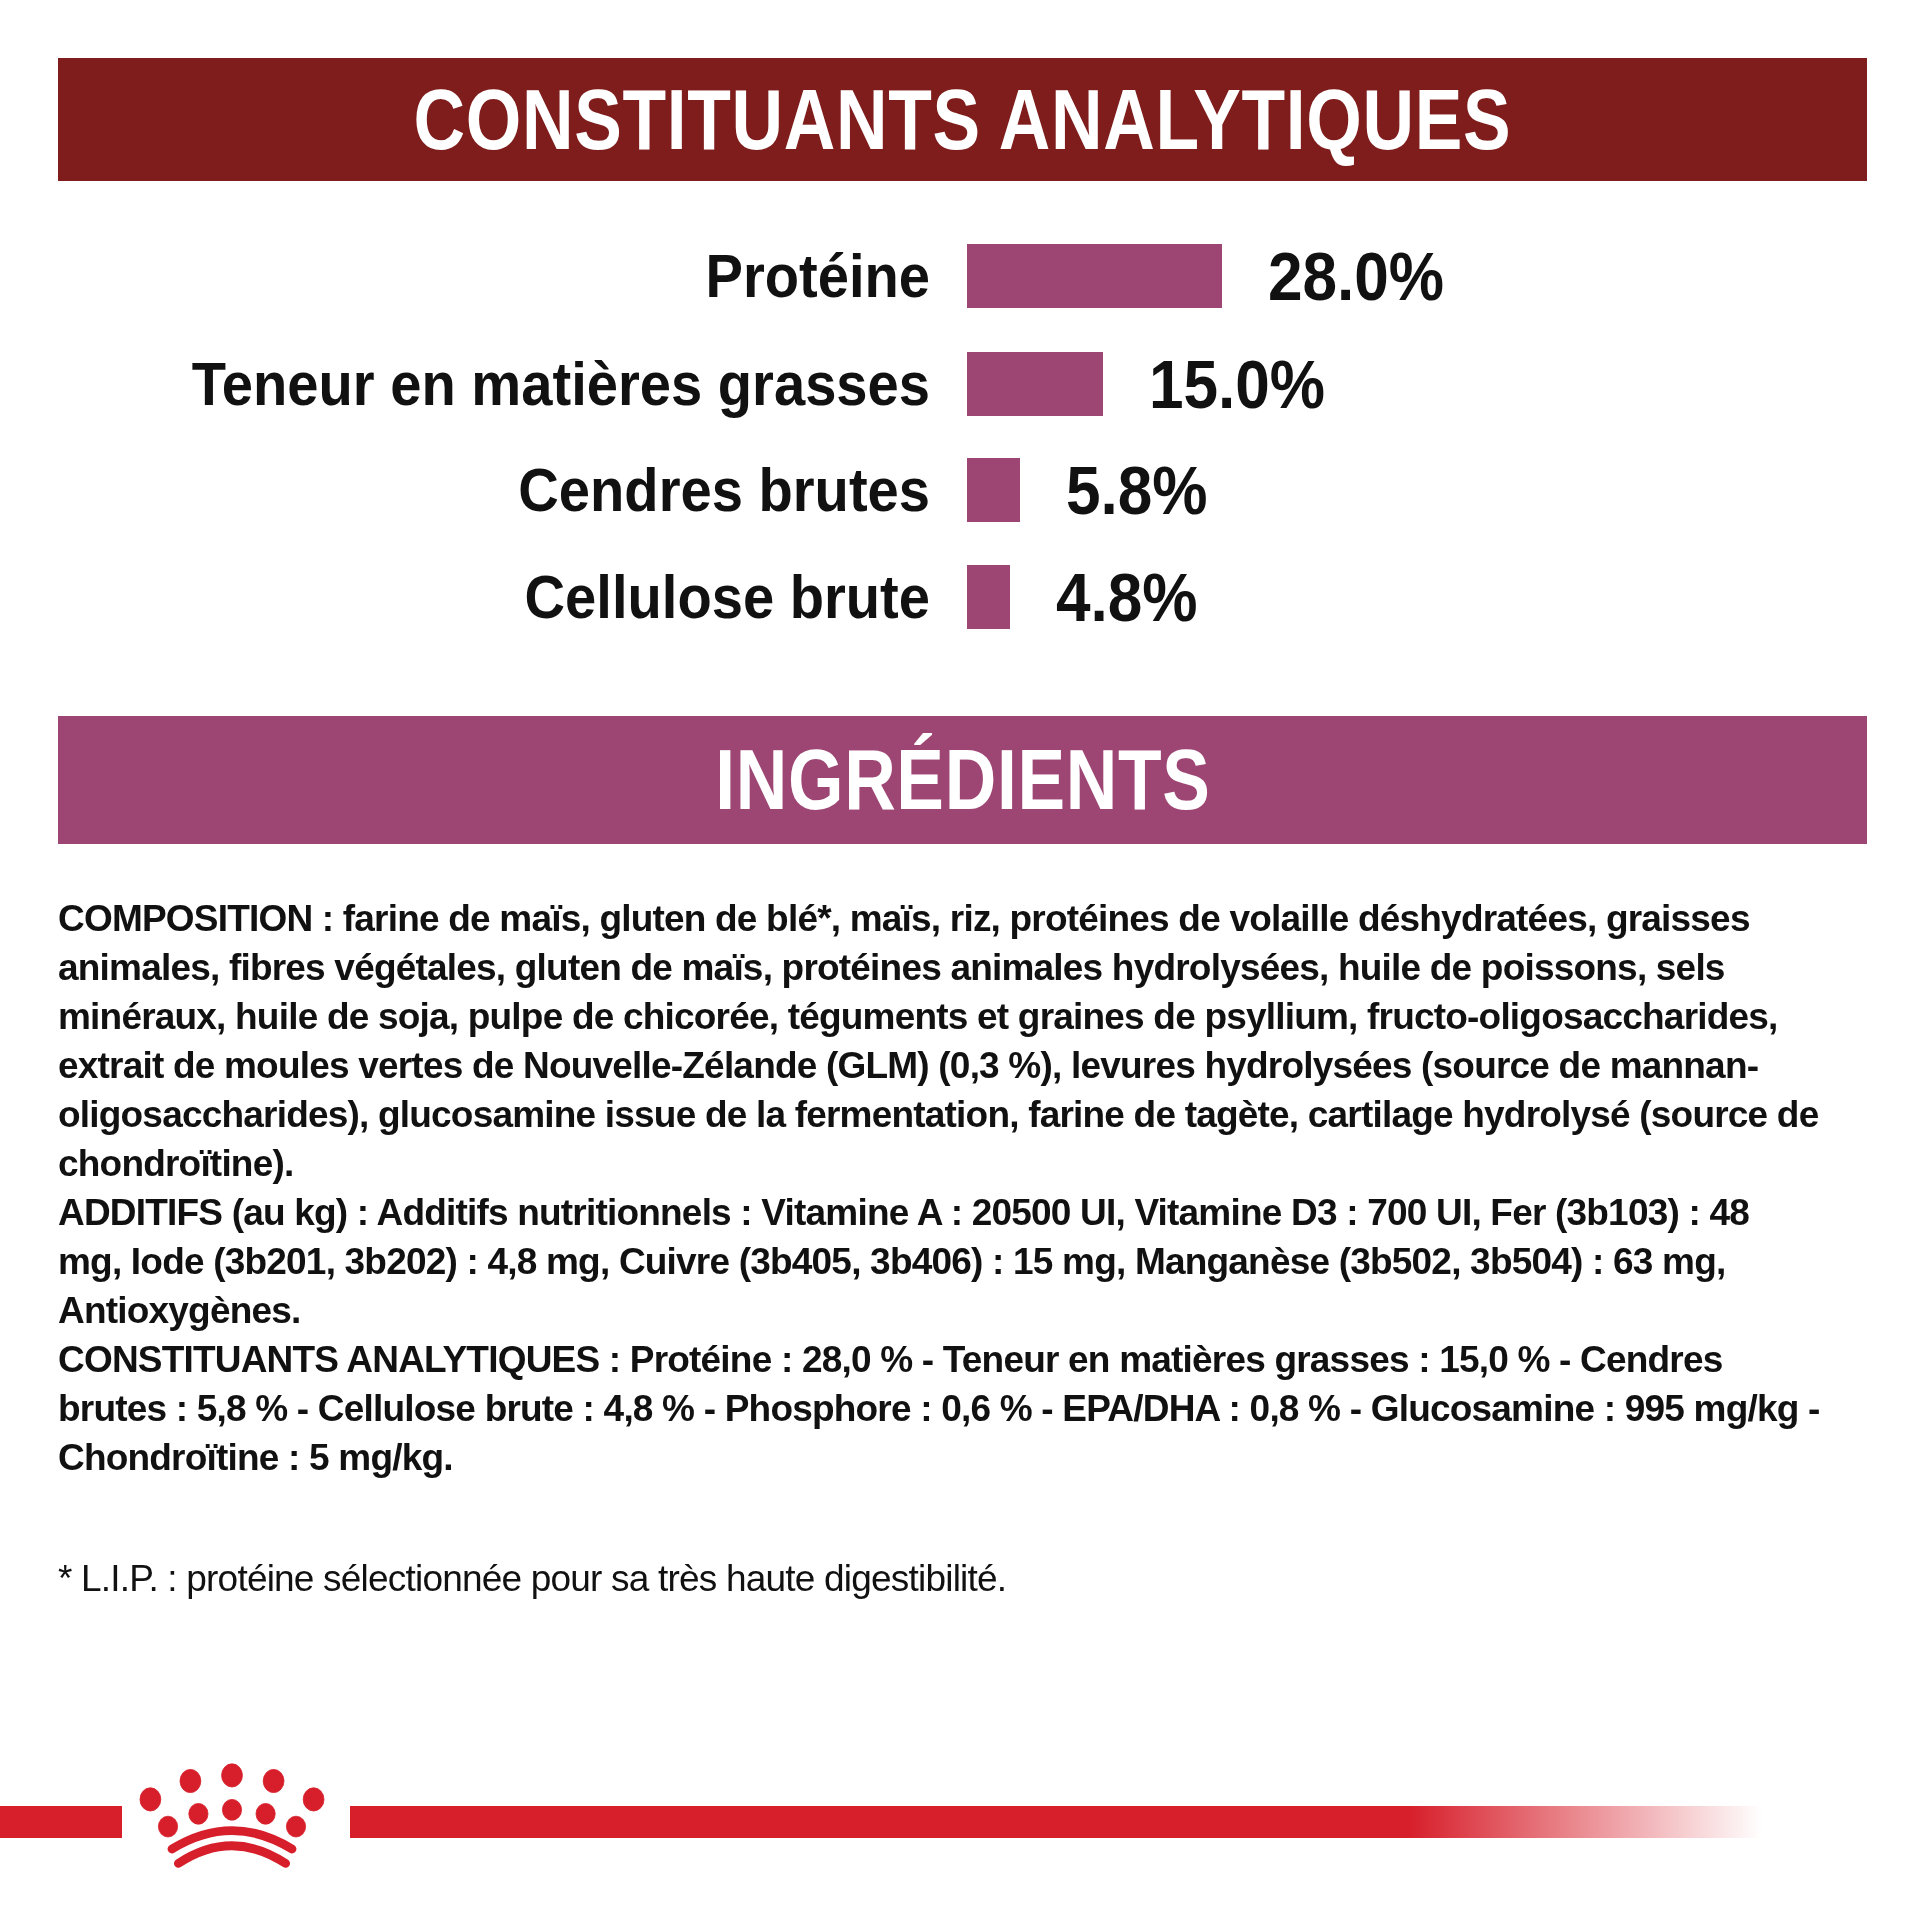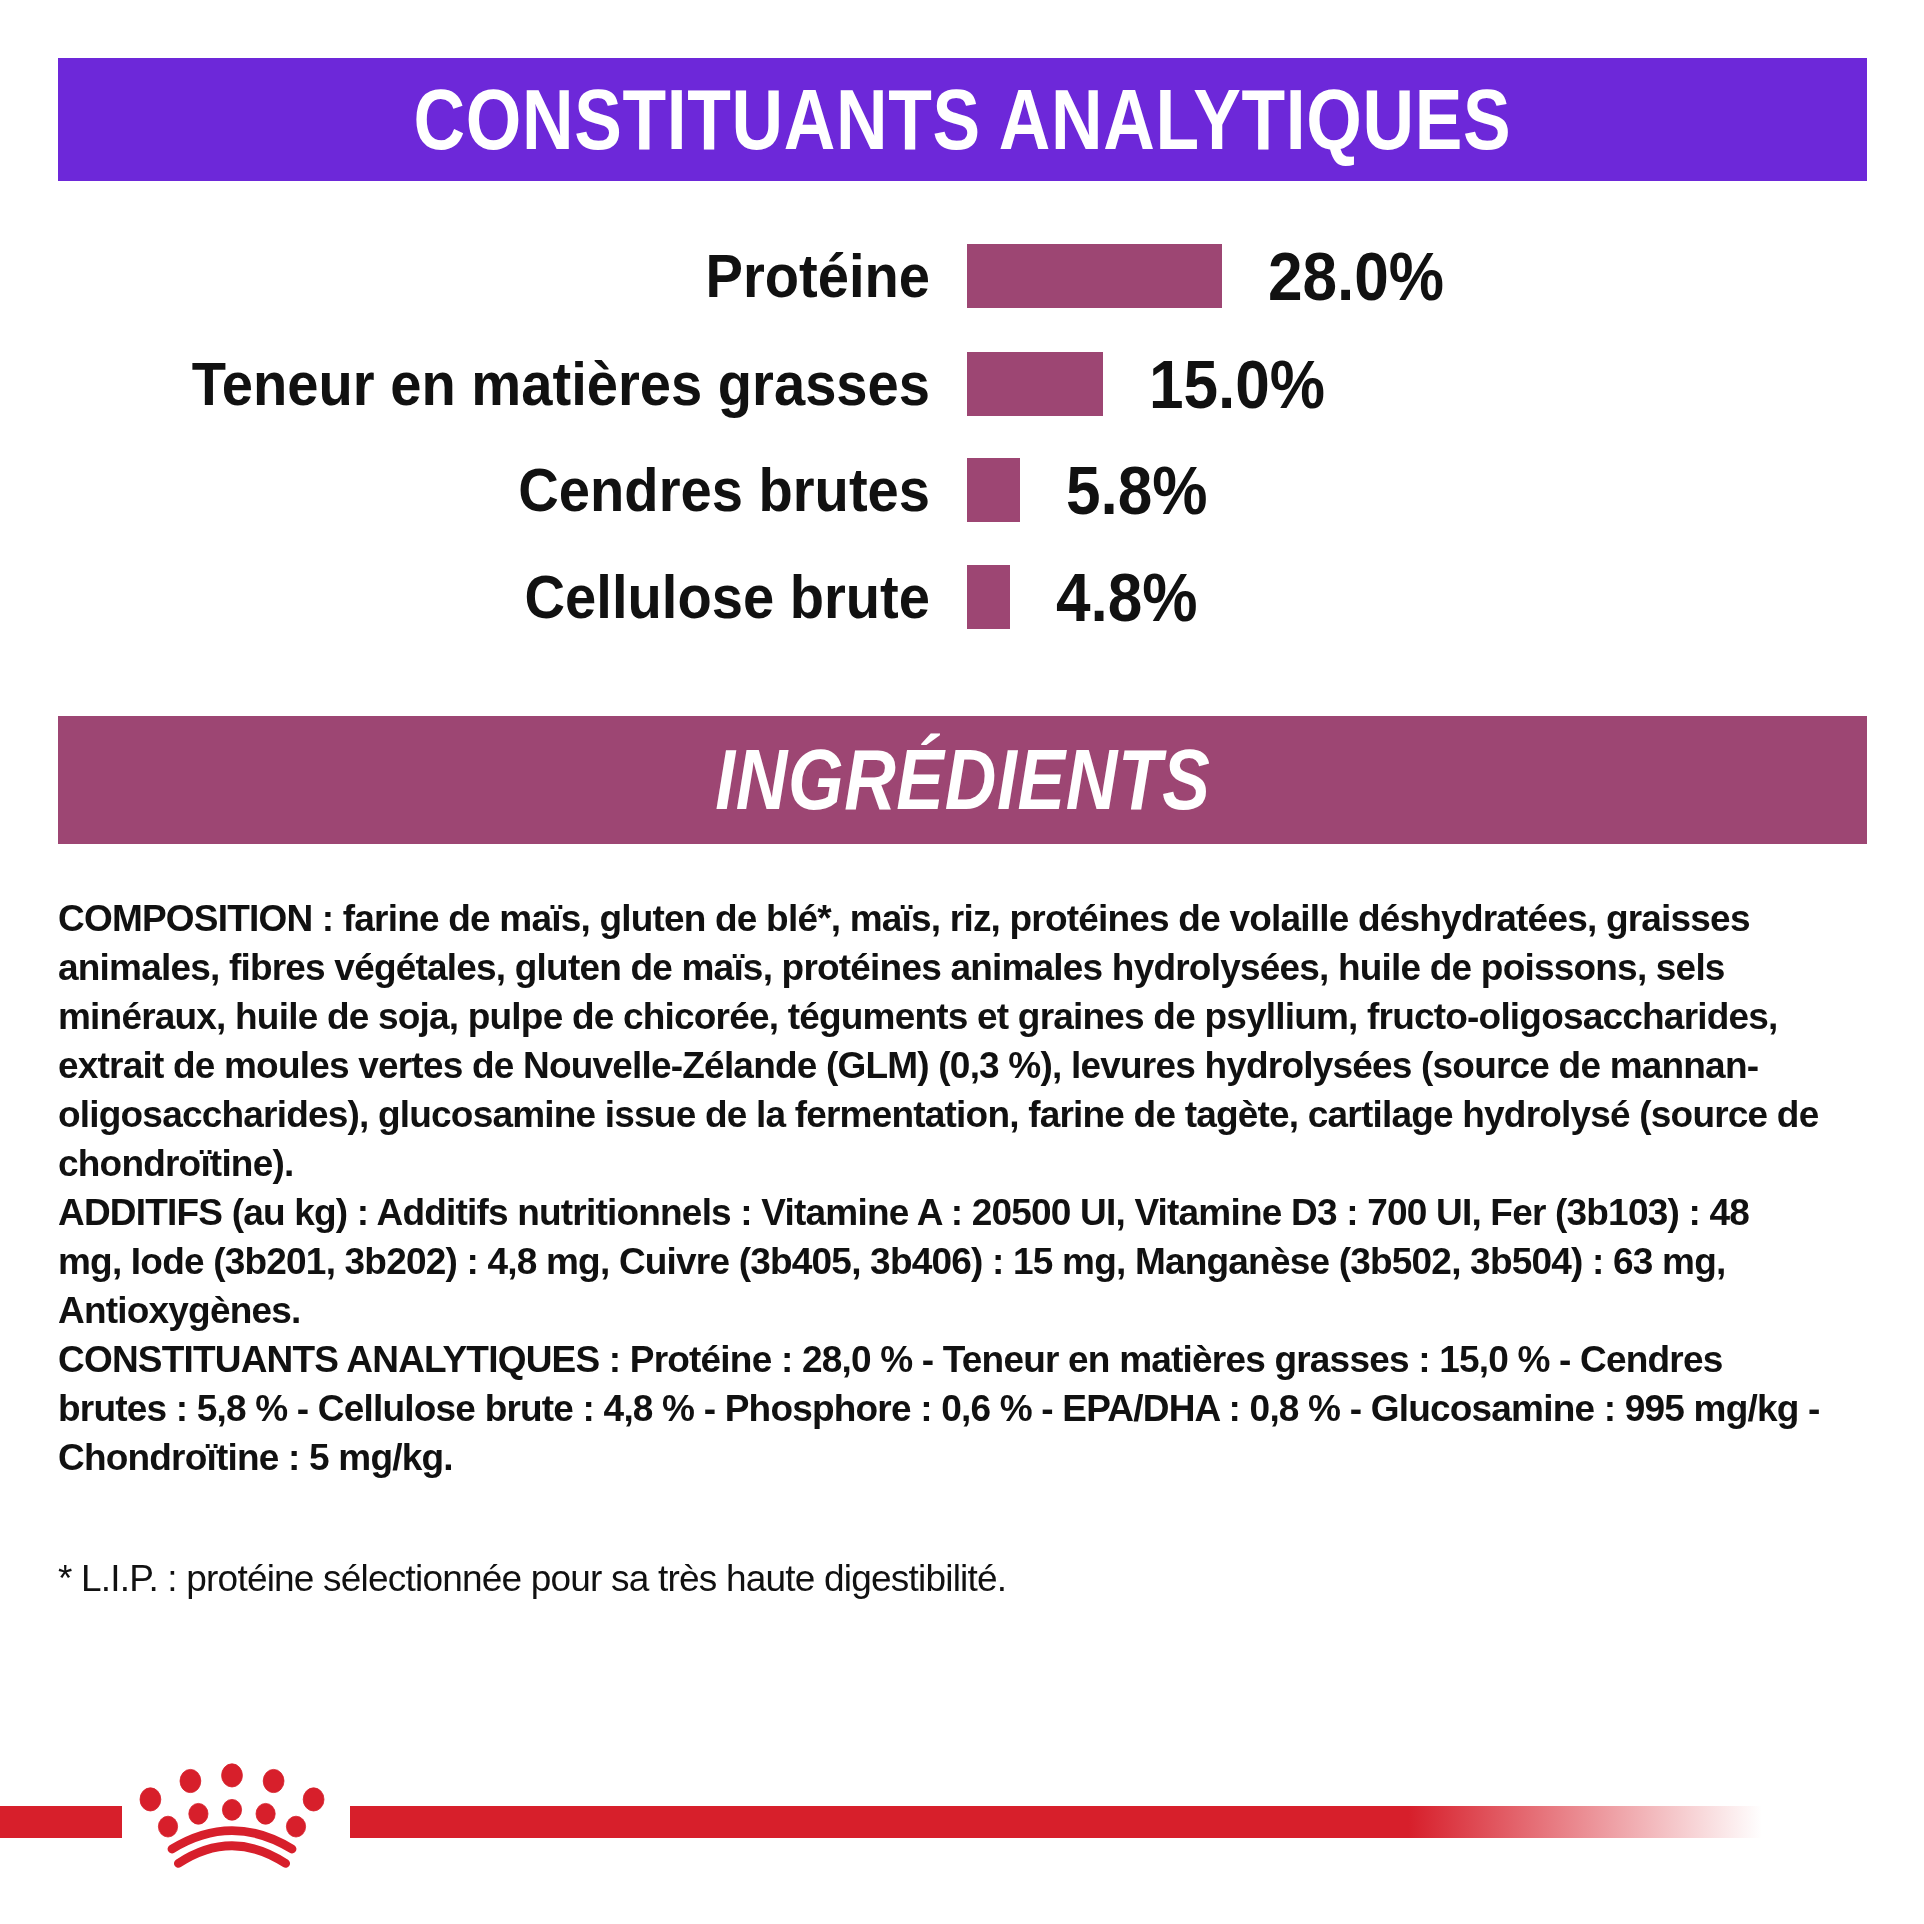--- a/index.html
+++ b/index.html
@@ -71,21 +71,21 @@
   .stripe{position:absolute;height:32px;top:1806px;}
   .stripe-left{left:0;width:122px;}
   .stripe-right{left:350px;width:1412px;}
   .crown{position:absolute;left:136px;top:1761px;width:192px;height:120px;}
 </style>
 </head>
 <body>
 
 <div class="page">
 
-  <div class="banner banner-analytical" style="background: #6d28d9;">
+  <div class="banner banner-analytical" style="background: #7f1d1d;">
     <div class="banner-title">CONSTITUANTS ANALYTIQUES</div>
   </div>
 
   <div class="chart" id="chart">
       <div class="chart-row" style="top: 64px;">
         <div class="chart-label">Protéine</div>
         <div class="chart-bar" style="width: 255px; background: rgb(157, 70, 115);"></div>
         <div class="chart-value" style="left: 1268px;">28.0%</div>
       </div>
       <div class="chart-row" style="top: 172px;">
@@ -98,21 +98,21 @@
         <div class="chart-bar" style="width: 53px; background: rgb(157, 70, 115);"></div>
         <div class="chart-value" style="left: 1066px;">5.8%</div>
       </div>
       <div class="chart-row" style="top: 385px;">
         <div class="chart-label">Cellulose brute</div>
         <div class="chart-bar" style="width: 43px; background: rgb(157, 70, 115);"></div>
         <div class="chart-value" style="left: 1056px;">4.8%</div>
       </div>
     </div>
 
-  <div class="banner banner-ingredients" style="background: rgb(157, 70, 115); font-style: italic;">
+  <div class="banner banner-ingredients" style="background: rgb(157, 70, 115);">
     <div class="banner-title">INGRÉDIENTS</div>
   </div>
 
   <div class="ing-text">
     <div id="ing-lines">
         <div class="ing-line">COMPOSITION : farine de maïs, gluten de blé*, maïs, riz, protéines de volaille déshydratées, graisses</div>
         <div class="ing-line">animales, fibres végétales, gluten de maïs, protéines animales hydrolysées, huile de poissons, sels</div>
         <div class="ing-line">minéraux, huile de soja, pulpe de chicorée, téguments et graines de psyllium, fructo-oligosaccharides,</div>
         <div class="ing-line">extrait de moules vertes de Nouvelle-Zélande (GLM) (0,3 %), levures hydrolysées (source de mannan-</div>
         <div class="ing-line">oligosaccharides), glucosamine issue de la fermentation, farine de tagète, cartilage hydrolysé (source de</div>

